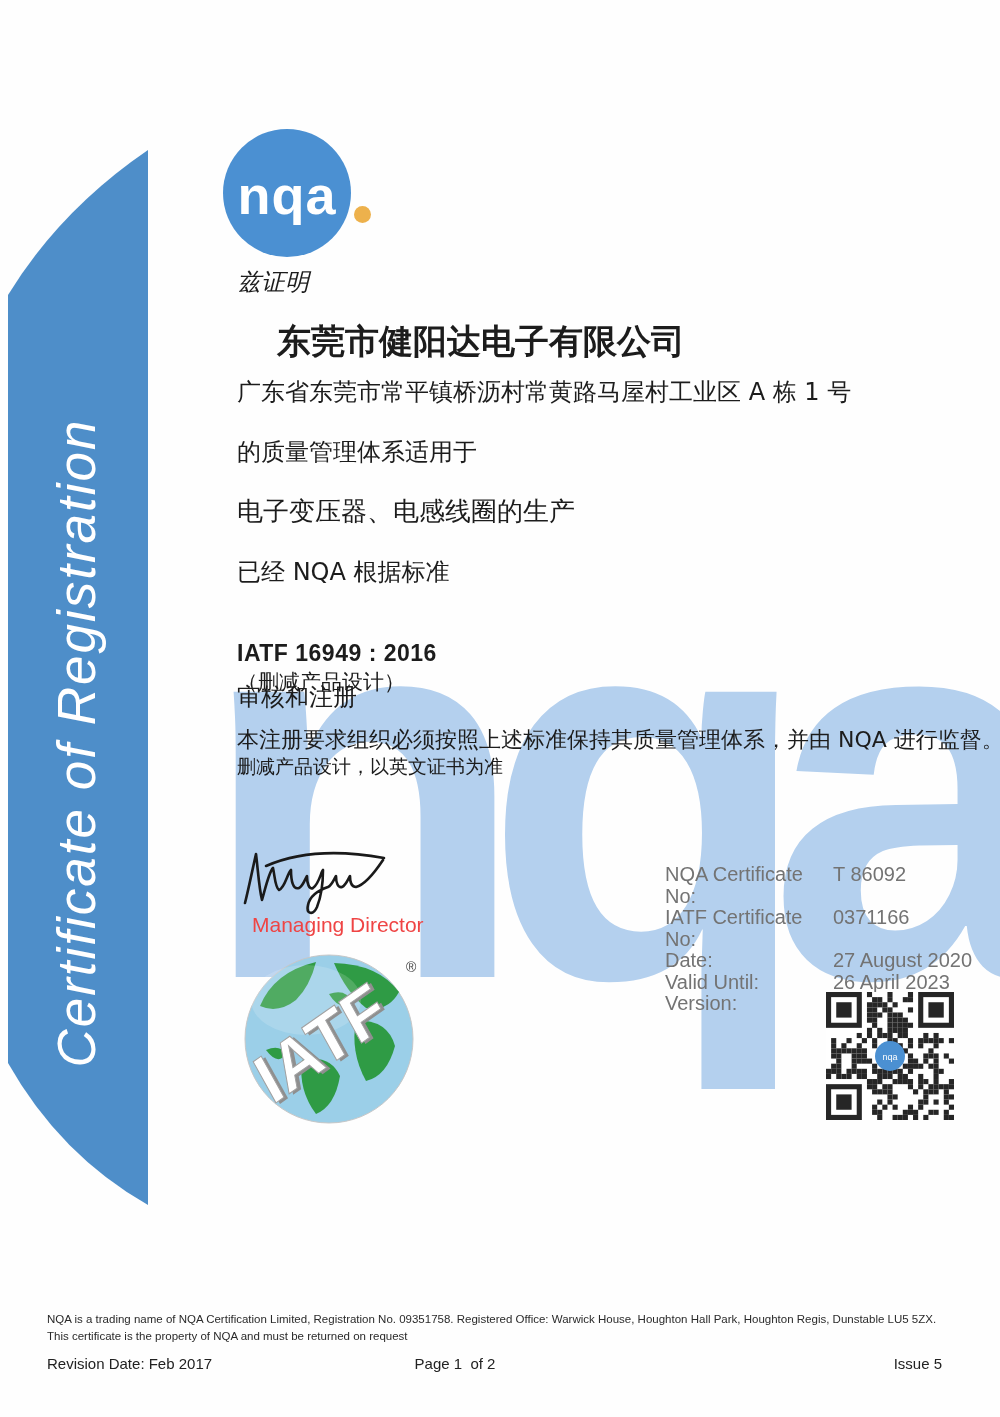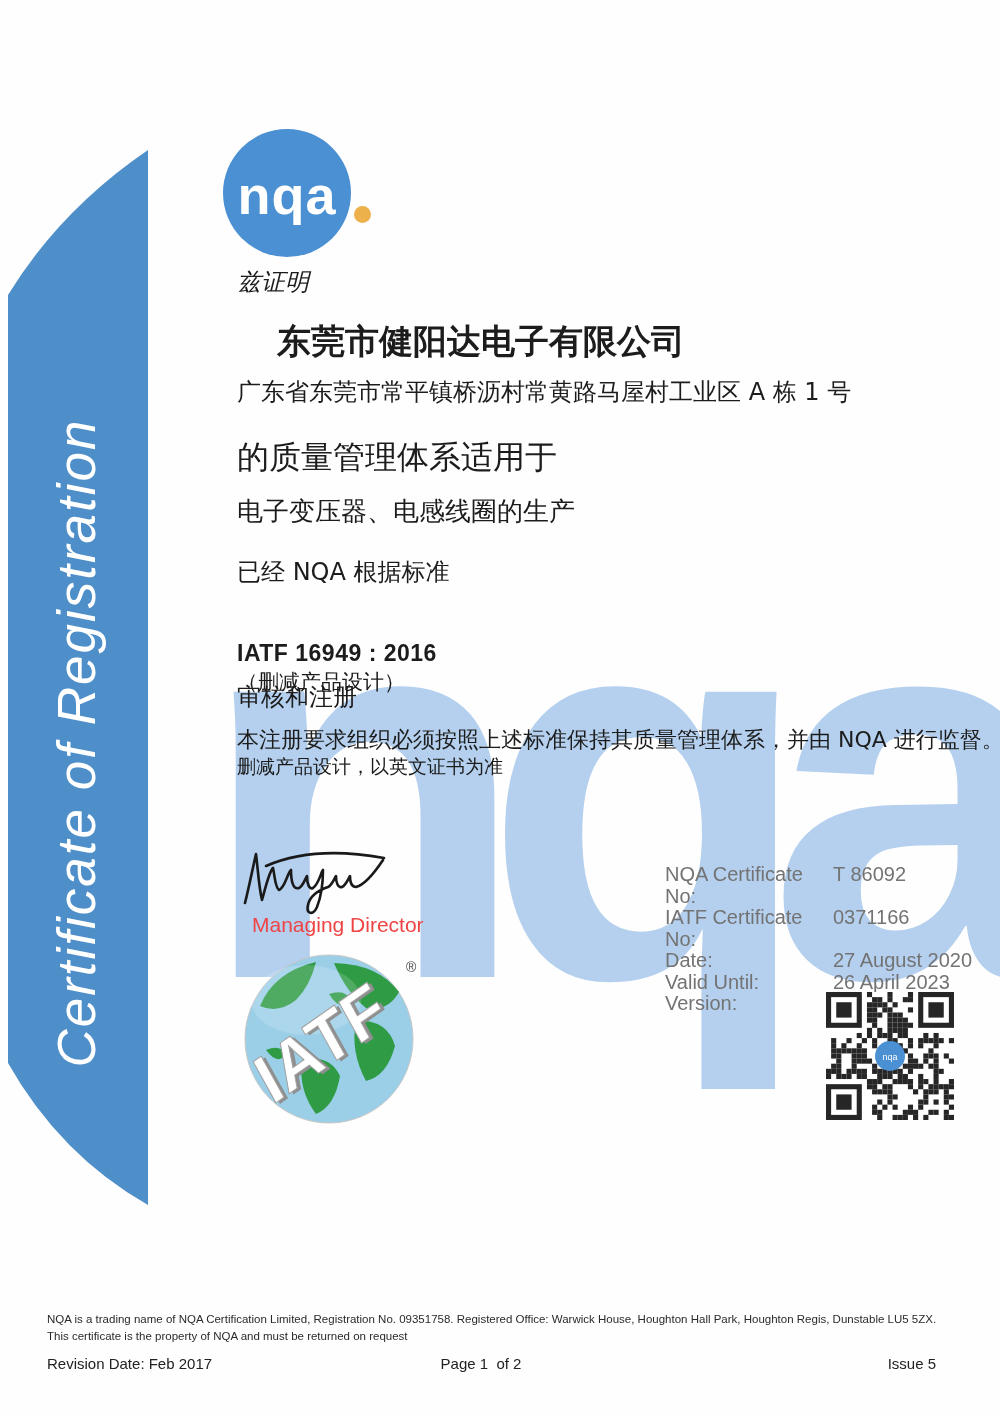--- a/index.html
+++ b/index.html
@@ -31,21 +31,21 @@
   .nqa-logo span{color:#fff;font-size:54px;font-weight:600;letter-spacing:1px;margin-top:4px;}
   .nqa-dot{position:absolute;left:354px;top:206px;width:17px;height:17px;border-radius:50%;
     background:#edb14c;z-index:4;}
 
   
   .txt{position:absolute;left:237px;z-index:4;color:#1c1c1c;
     font-family:"DejaVu Sans",sans-serif;white-space:nowrap;}
   .t-intro   {top:266px;font-size:24px;font-style:italic;}
   .t-company {top:319px;font-size:34px;font-weight:bold;margin-left:40px;}
   .t-address {top:376px;font-size:24px;}
-  .t-qms     {top:436px;font-size:32px;}
+  .t-qms     {top:436px;font-size:24px;}
   .t-scope   {top:494px;font-size:26px;font-weight:normal;}
   .t-assessed{top:556px;font-size:24px;}
   .t-standard{top:600px;font-size:23px;font-weight:bold;font-family:"Liberation Sans",sans-serif;letter-spacing:.5px;margin-top:40px;}
   .t-excl    {top:668px;font-size:21px;}
   .t-reg     {top:681px;font-size:24px;}
   .t-maintain{top:725px;font-size:22px;}
   .t-dispute {top:754px;font-size:19px;}
 
   
   .signature{position:absolute;left:238px;top:843px;z-index:4;}
@@ -64,22 +64,22 @@
   .qr{position:absolute;left:826px;top:992px;width:128px;height:128px;z-index:4;background:#fff;}
 
   
   .copyright{position:absolute;left:230px;top:1125px;z-index:4;font-size:19px;font-weight:bold;
     color:#111;text-decoration:underline;letter-spacing:.2px;}
 
   
   .fineprint{position:absolute;left:47px;top:1311px;z-index:4;font-size:11.5px;line-height:1.45;color:#2a2a2a;}
   .footer{position:absolute;left:0;top:1355px;width:1000px;z-index:4;font-size:15px;color:#222;}
   .footer .rev{position:absolute;left:47px;top:0;}
-  .footer .page-num{position:absolute;left:0;width:910px;text-align:center;top:0;white-space:pre;margin-left:26px;}
-  .footer .issue{position:absolute;right:64px;top:0;margin-left:43px;}
+  .footer .page-num{position:absolute;left:0;width:910px;text-align:center;top:0;white-space:pre;}
+  .footer .issue{position:absolute;right:58px;top:0;margin-left:43px;}
 </style>
 </head>
 <body>
 
 <div class="page">
 
   <div class="watermark">nqa</div>
 
   <svg class="banner-svg" width="160" height="1220" viewBox="0 0 160 1220">
     <path d="M 148 150 L 148 1205 Q 60 1155 8 1063 L 8 295 Q 60 210 148 150 Z" fill="#4e8ec9"></path>

